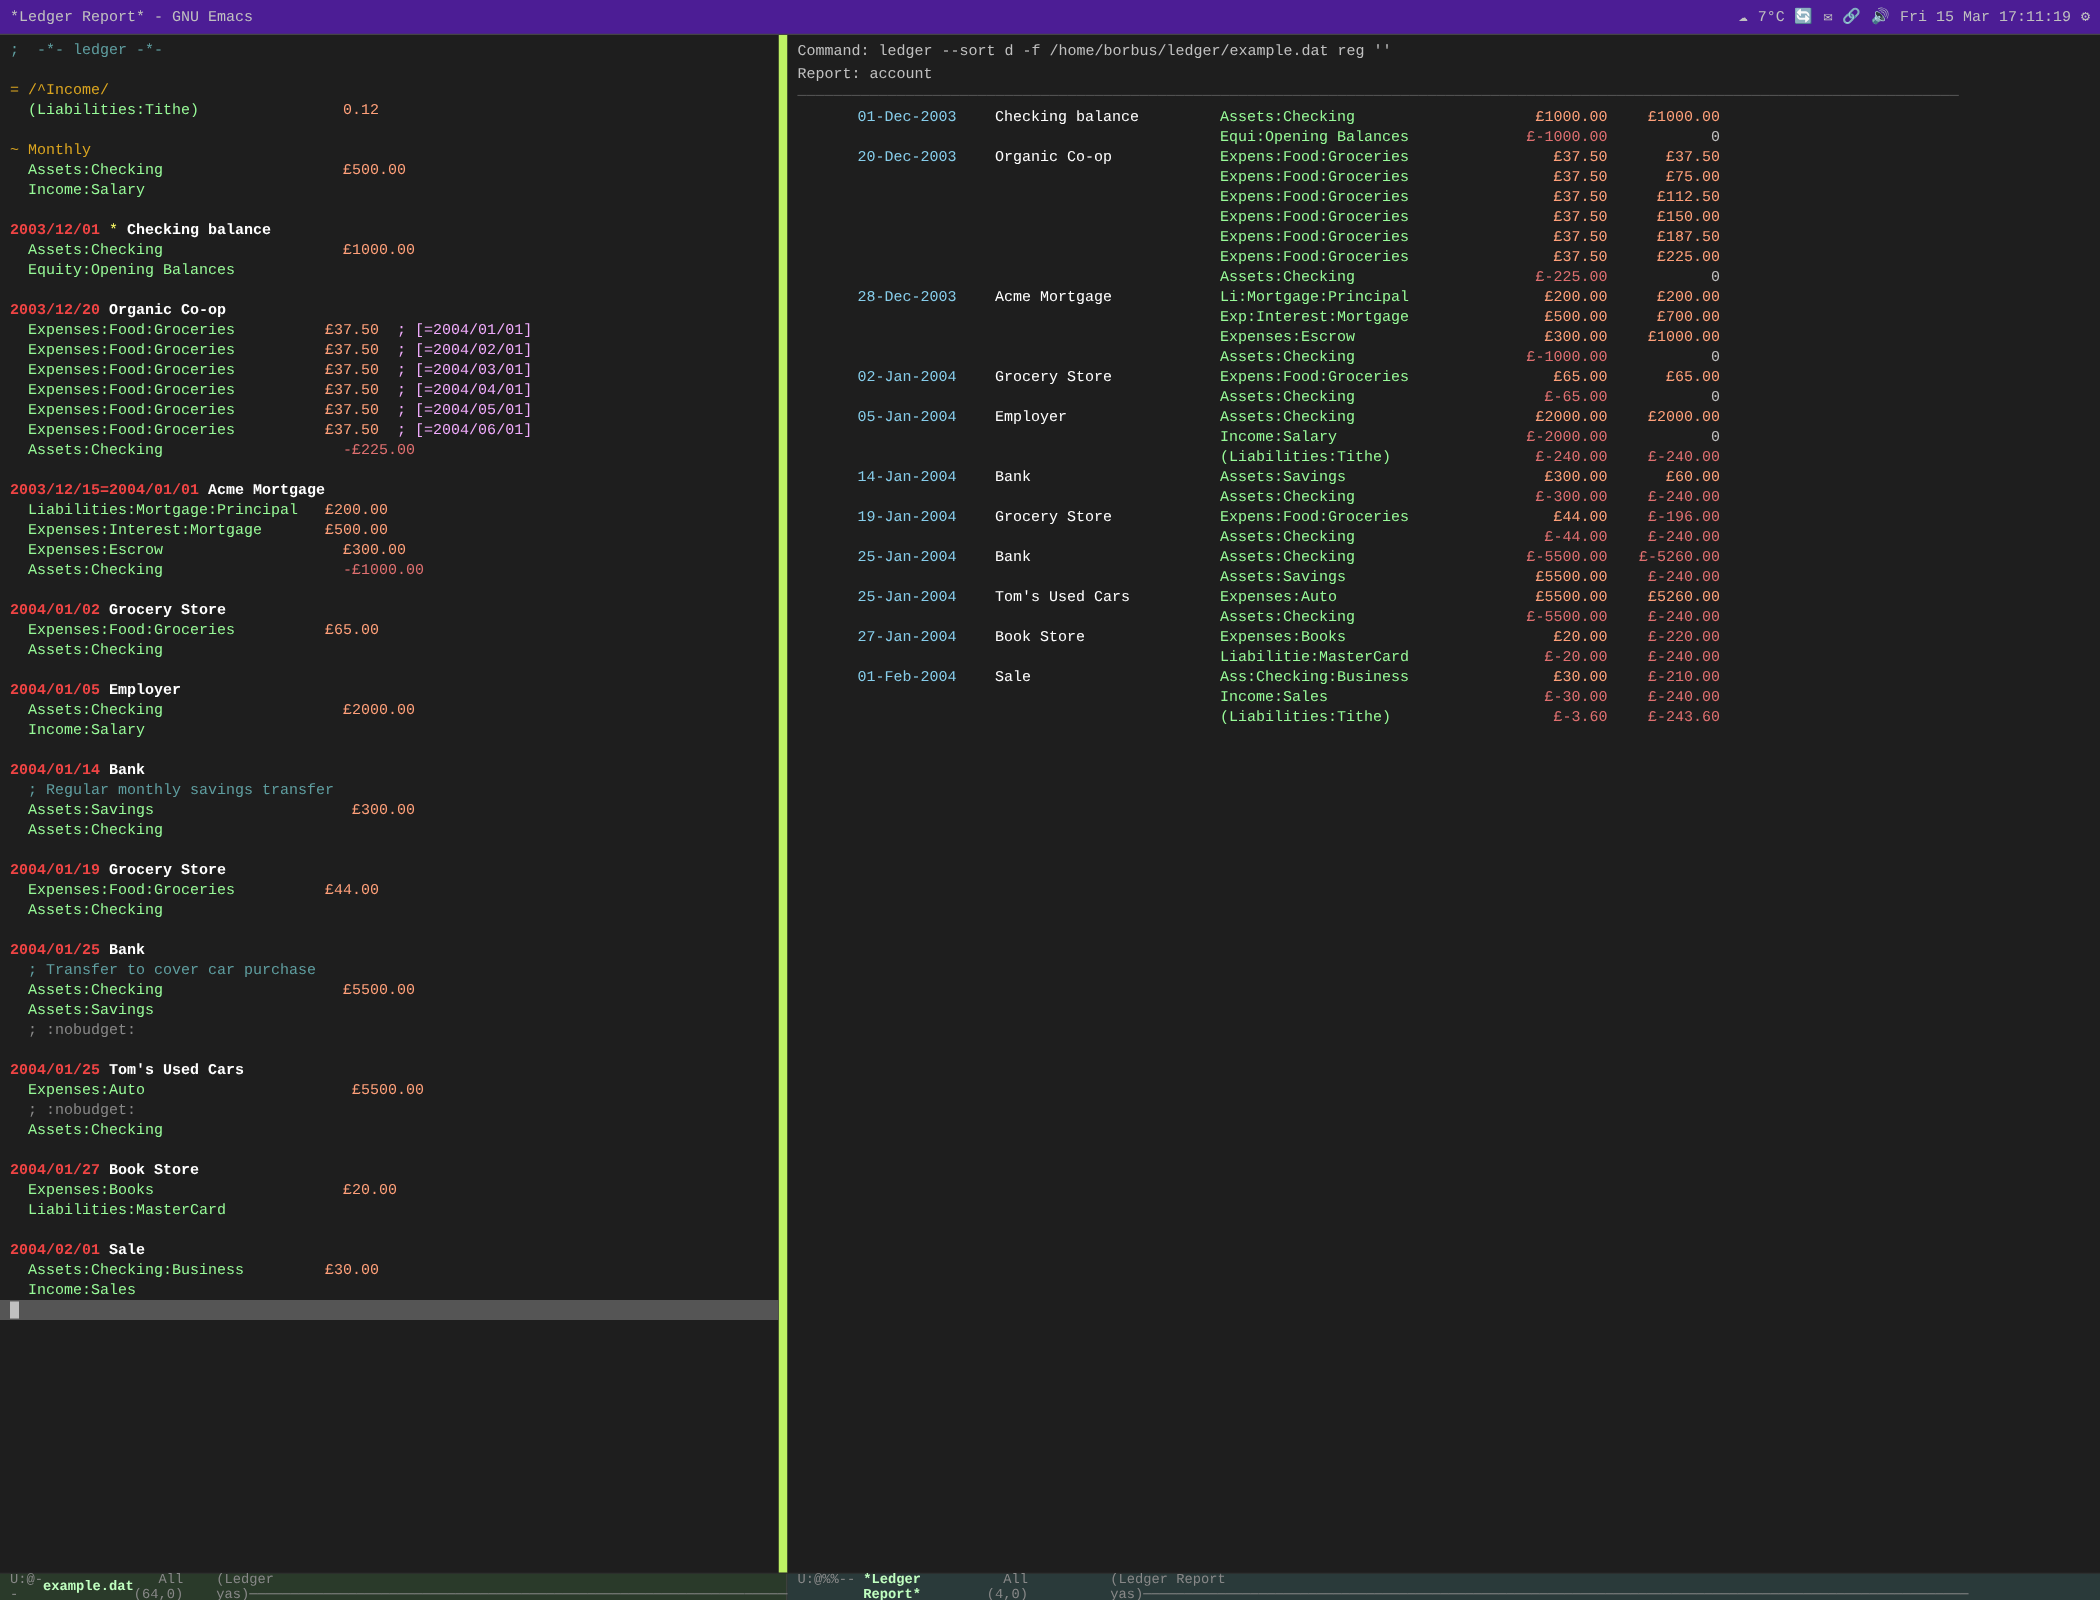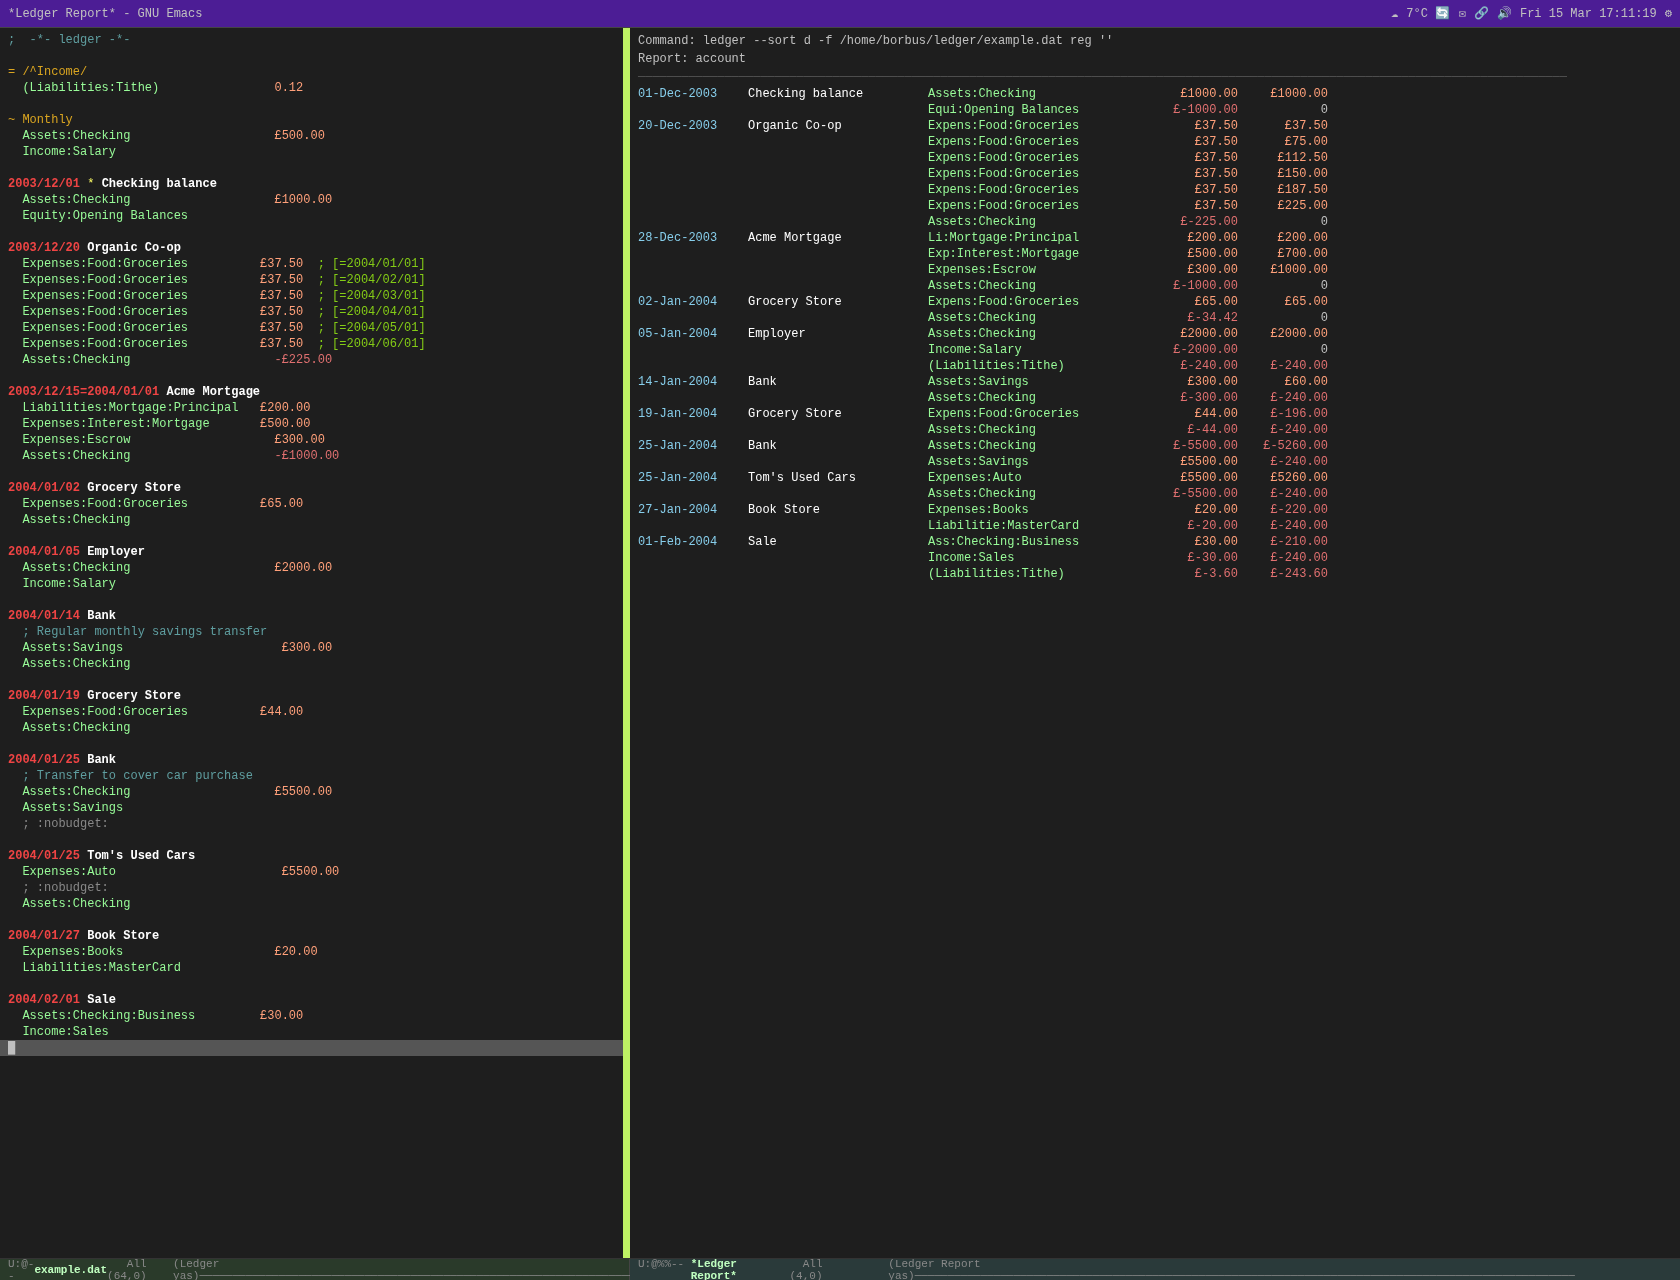--- a/index.html
+++ b/index.html
@@ -71,41 +71,42 @@
       white-space: pre;
     }
 
     
     .ed-comment { color: #5f9ea0; }
     .ed-tilde { color: #daa520; }
     .ed-account { color: #98fb98; }
     .ed-amount { color: #ffa07a; }
     .ed-date { color: #ef4444; font-weight: bold; }
     .ed-payee { color: #fff; font-weight: bold; }
-    .ed-tag { color: #84cc16; }
+    .ed-tag { color: #f0abfc; }
     .ed-virtual { color: #888; }
     .ed-cursor { background: #555; }
     .ed-equals { color: #daa520; }
 
     
     #report-content {
       flex: 1;
       overflow: hidden;
       padding: 4px 0;
     }
 
     .report-header {
       padding: 2px 8px;
       color: #c0c0c0;
     }
 
     .report-row {
       display: flex;
       padding: 0 8px;
       line-height: 16px;
+      margin-left: 48px;
     }
 
     .r-date { color: #87ceeb; min-width: 110px; }
     .r-payee { color: #fff; min-width: 180px; }
     .r-account { color: #98fb98; min-width: 220px; flex: none; }
     .r-amount { color: #ffa07a; min-width: 90px; text-align: right; flex: none; }
     .r-total { color: #ffa07a; min-width: 90px; text-align: right; flex: none; }
     .r-neg { color: #e07070; }
     .r-zero { color: #c0c0c0; }
 
@@ -337,21 +338,21 @@
       <span class="r-date">02-Jan-2004</span>
       <span class="r-payee">Grocery Store</span>
       <span class="r-account">Expens:Food:Groceries</span>
       <span class="r-amount">£65.00</span>
       <span class="r-total">£65.00</span>
     </div>
           <div class="report-row">
       <span class="r-date"></span>
       <span class="r-payee"></span>
       <span class="r-account">Assets:Checking</span>
-      <span class="r-amount r-neg">£-34.42</span>
+      <span class="r-amount r-neg">£-65.00</span>
       <span class="r-total r-zero">0</span>
     </div>
           <div class="report-row">
       <span class="r-date">05-Jan-2004</span>
       <span class="r-payee">Employer</span>
       <span class="r-account">Assets:Checking</span>
       <span class="r-amount">£2000.00</span>
       <span class="r-total">£2000.00</span>
     </div>
           <div class="report-row">

